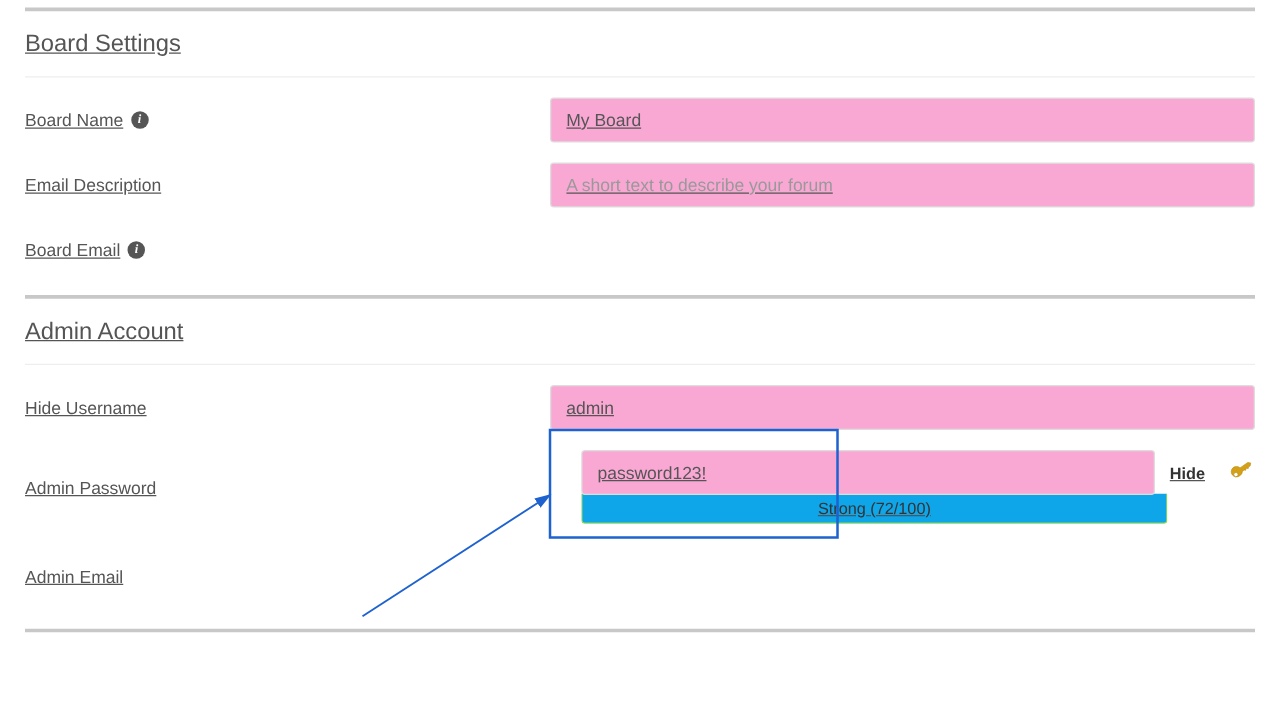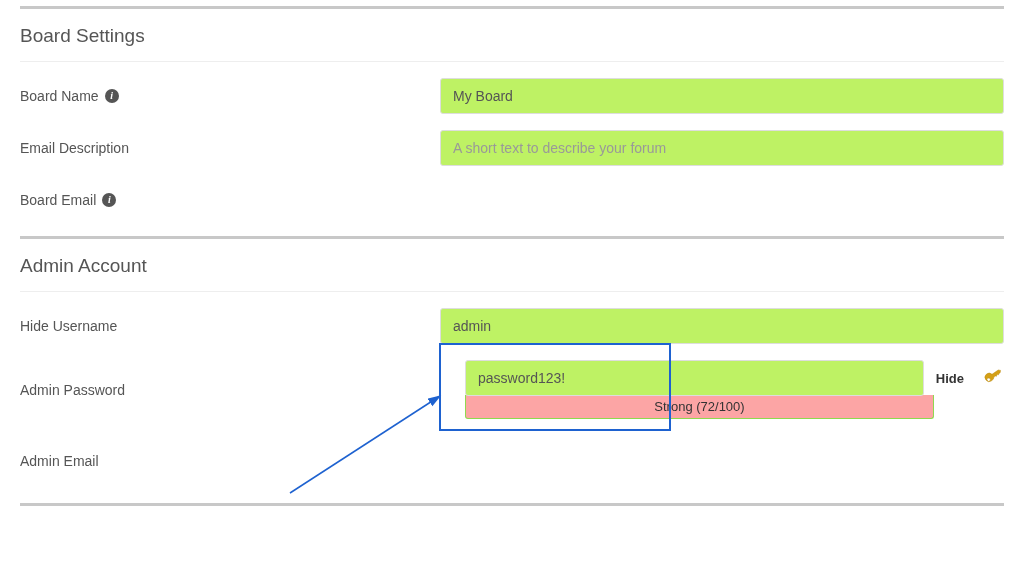--- a/index.html
+++ b/index.html
@@ -52,42 +52,42 @@
   }
   .input {
     width: 100%;
     height: 36px;
     border: 1px solid #ddd;
     border-radius: 3px;
     padding: 0 12px;
     font-size: 14px;
     color: #555;
     font-family: inherit;
-    background: #bef264;
+    background: #f9a8d4;
   }
   .input::placeholder { color: #999; }
   .input.pw { width: calc(100% - 70px); }
   .info-icon {
     display: inline-flex;
     align-items: center;
     justify-content: center;
     width: 14px;
     height: 14px;
     border-radius: 50%;
     background: #555;
     color: #fff;
     font-size: 10px;
     font-weight: bold;
     font-style: italic;
     font-family: Georgia, serif;
     margin-left: 6px;
     line-height: 1;
   }
   .strength-bar {
-    background: #fca5a5;
+    background: #0ea5e9;
     border: 1px solid #8fd94f;
     color: #333;
     font-size: 13px;
     text-align: center;
     padding: 4px 0;
     width: calc(100% - 70px);
     border-radius: 0 0 3px 3px;
     border-top: none;
     margin-top: -1px;
   }
@@ -108,21 +108,21 @@
     position: absolute;
     border: 2px solid #1e62d0;
     pointer-events: none;
     z-index: 5;
   }
   .arrow-svg {
     position: absolute;
     pointer-events: none;
     z-index: 4;
   }
-  .container { position: relative; }
+  .container { position: relative; text-decoration: underline; }
 </style>
 </head>
 <body>
 
 <div class="container">
 
   <hr class="hr-thick">
 
   <div class="section">
     <h2 class="section-title">Board Settings</h2>

